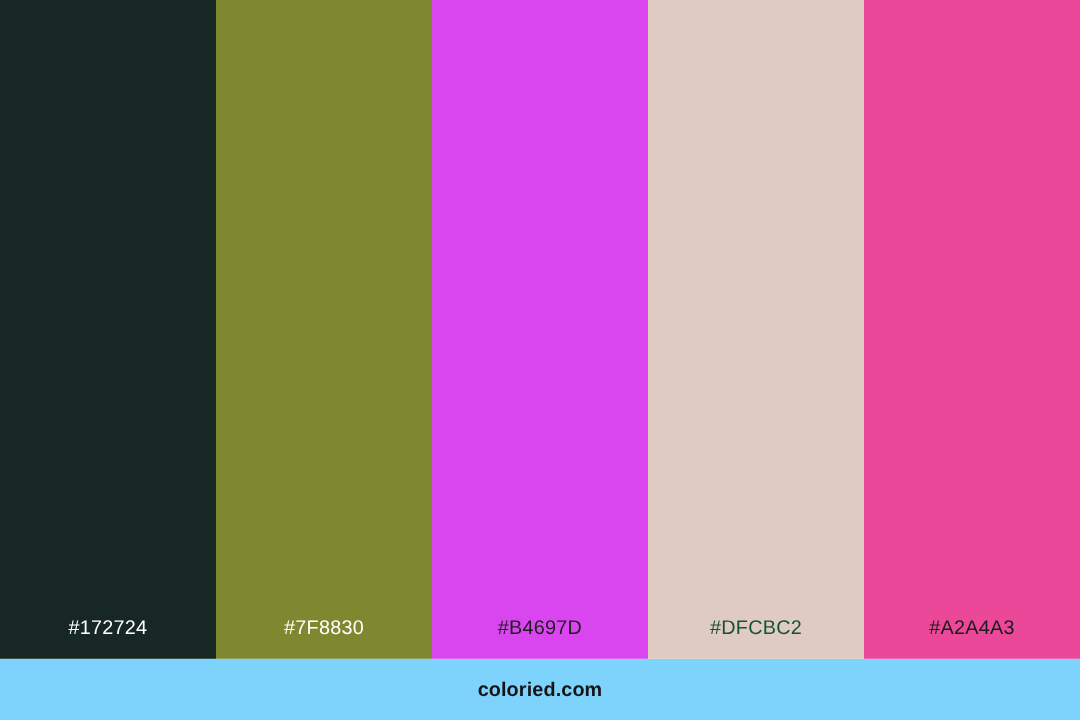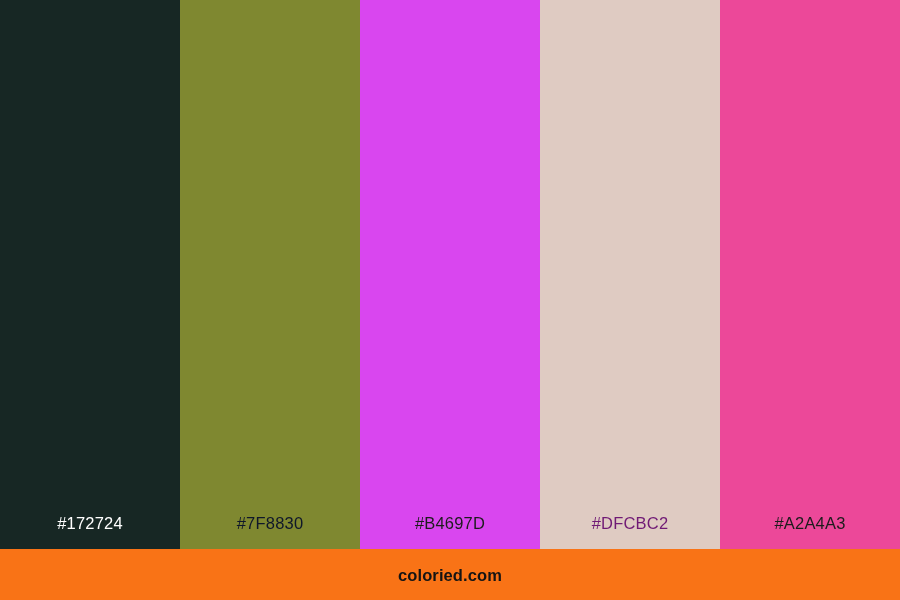--- a/index.html
+++ b/index.html
@@ -85,34 +85,34 @@
 
 <div class="palette-page">
 
   <div class="swatch-strip">
 
     <div class="swatch" style="background-color: rgb(23, 39, 36);">
       <span class="swatch-label label-light" style="color: rgb(255, 255, 255);">#172724</span>
     </div>
 
     <div class="swatch" style="background-color: rgb(127, 136, 48);">
-      <span class="swatch-label label-light" style="color: #0f172a;">#7F8830</span>
+      <span class="swatch-label label-light" style="color: #ffffff;">#7F8830</span>
     </div>
 
     <div class="swatch" style="background-color: #d946ef;">
       <span class="swatch-label label-dark" style="color: rgb(28, 28, 28);">#B4697D</span>
     </div>
 
     <div class="swatch" style="background-color: rgb(223, 203, 194);">
-      <span class="swatch-label label-dark" style="color: #701a75;">#DFCBC2</span>
+      <span class="swatch-label label-dark" style="color: #14532d;">#DFCBC2</span>
     </div>
 
     <div class="swatch" style="background-color: #ec4899;">
       <span class="swatch-label label-dark" style="color: rgb(28, 28, 28);">#A2A4A3</span>
     </div>
 
   </div>
 
-  <div class="footer-bar" style="background-color: #f97316;">
+  <div class="footer-bar" style="background-color: #7dd3fc;">
     <span class="footer-brand" style="color: rgb(20, 20, 20);">coloried.com</span>
   </div>
 
 </div>
 
 </body></html>

